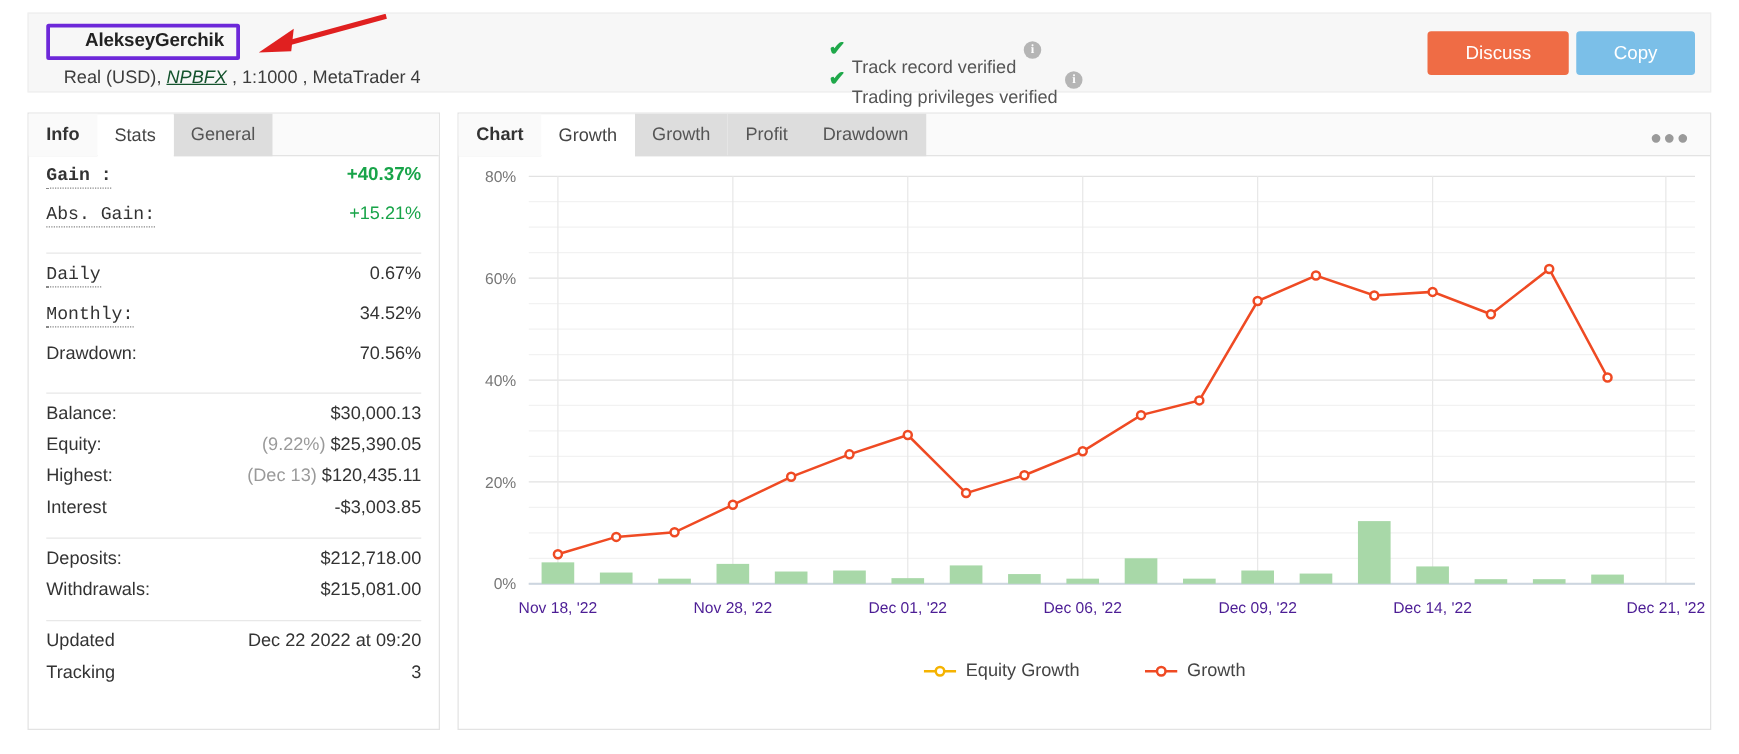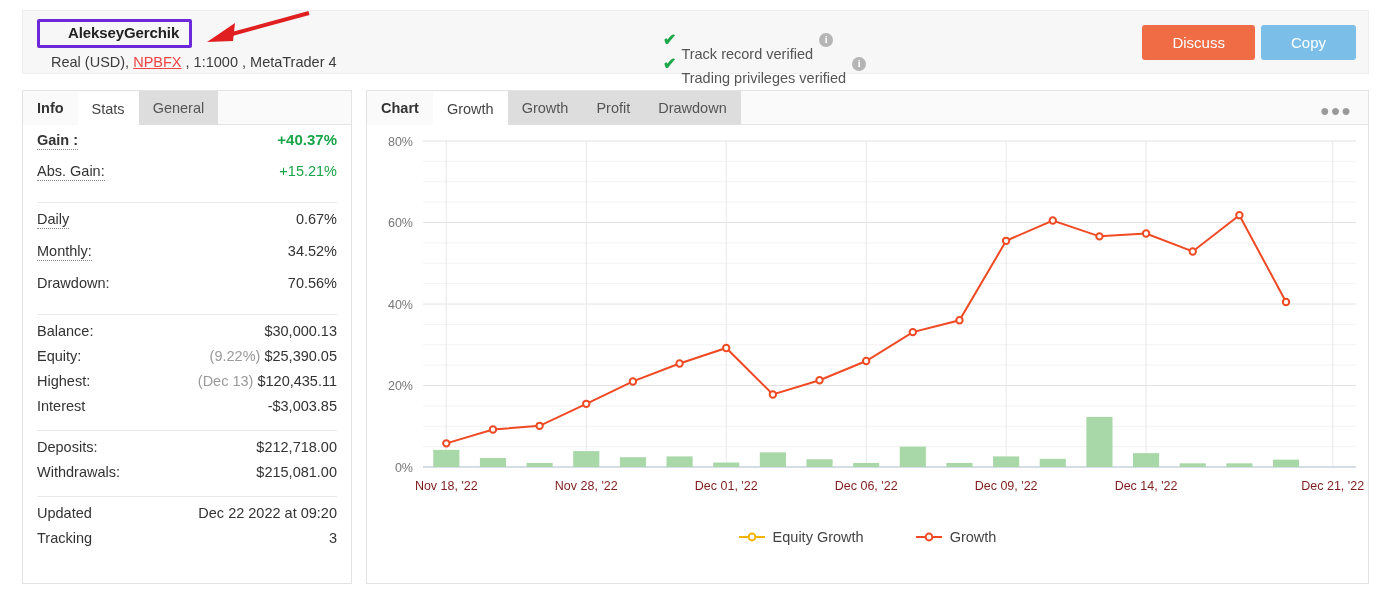--- a/index.html
+++ b/index.html
@@ -25,21 +25,21 @@
     border-radius: 2px;
   }
   .acct-name {
     font-size: 15px; font-weight: bold; color: #222; letter-spacing: -0.1px;
     white-space: nowrap;
   }
   .acct-sub {
     margin-top: 6px; margin-left: 14px;
     font-size: 14.5px; color: #3c3c3c; white-space: nowrap;
   }
-  .acct-sub a { color:#ef4444; text-decoration: underline; }
+  .acct-sub a { color:#14532d; text-decoration: underline; font-style: italic; }
 
   .arrow-annot { position:absolute; left:168px; top:0px; width:120px; height:36px; pointer-events:none; }
 
   .hdr-mid { position: absolute; left: 640px; top: 18px; }
   .verif-row { display: flex; align-items: center; height: 21px; margin-bottom: 3px; }
   .check {
     color: #1fa84a; font-size: 16px; font-weight: bold;
     margin-right: 5px; line-height: 1;
   }
   .verif-text { font-size: 14.5px; color: #555; white-space: nowrap; margin-top: 29px; }
@@ -83,31 +83,31 @@
     position:absolute; right:16px; top:12px; color:#9a9a9a;
     font-size:16px; letter-spacing:1px; cursor:pointer; line-height:1;
   }
 
   
   .stats-body { padding: 6px 14px 0 14px; }
   .srow { display:flex; justify-content:space-between; align-items:baseline; height:25px; }
   .srow.tall { height:32px; }
   .slabel { font-size:14.5px; color:#333; }
   .slabel.bold { font-weight:bold; }
-  .dotted { border-bottom:1px dotted #888; padding-bottom:1px; }
+  .dotted { border-bottom:1px dotted #888; padding-bottom:1px;font-family:Liberation Mono, monospace; }
   .sval { font-size:14.5px; color:#333; text-align:right; white-space:nowrap; }
   .sval.green { color:#18a449; }
   .sval.greenb { color:#18a449; font-weight:bold; font-size:15px; }
   .muted { color:#9a9a9a; }
   .sep { border-top:1px solid #e8e8e8; margin:7px 0 8px 0; }
 
   
   .chart-area { position:relative; width:1001px; height:458px; }
   .plot { position:absolute; left:0; top:0; }
-  .xlbl { position:absolute; font-size:12.5px; color:#7f1d1d; transform:translateX(-50%); white-space:nowrap; }
+  .xlbl { position:absolute; font-size:12.5px; color:#4c1d95; transform:translateX(-50%); white-space:nowrap; }
 
   .legend {
     position:absolute; left:0; right:0; bottom:38px;
     display:flex; justify-content:center; gap:52px; align-items:center;
   }
   .leg-item { display:flex; align-items:center; gap:8px; cursor:pointer; }
   .leg-text { font-size:14.5px; color:#444; }
 </style>
 </head>
 <body>

